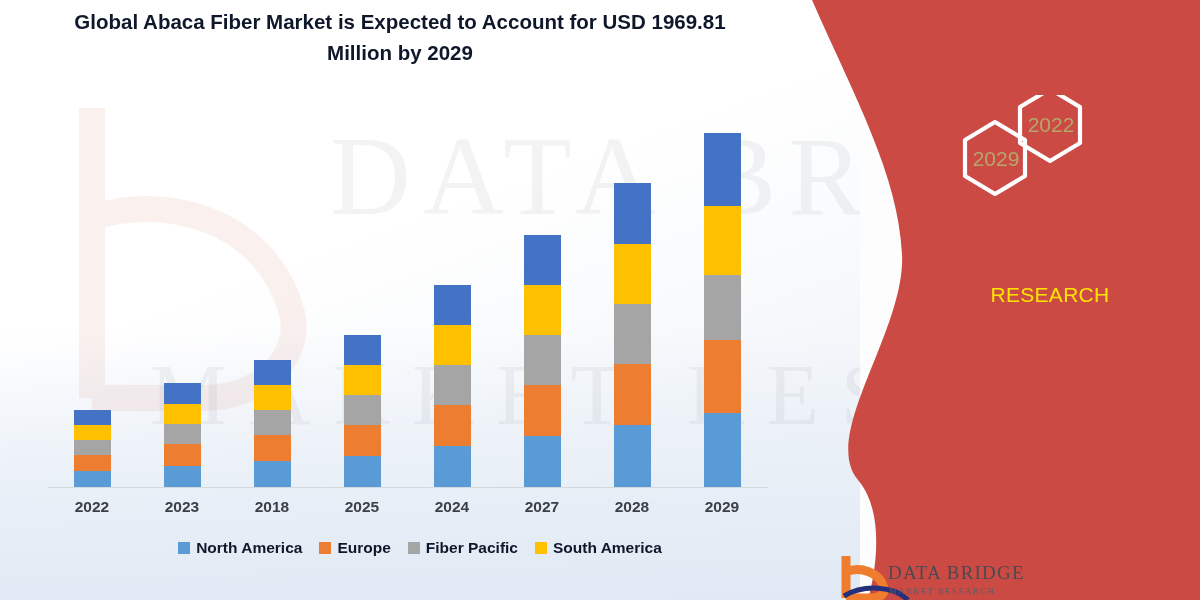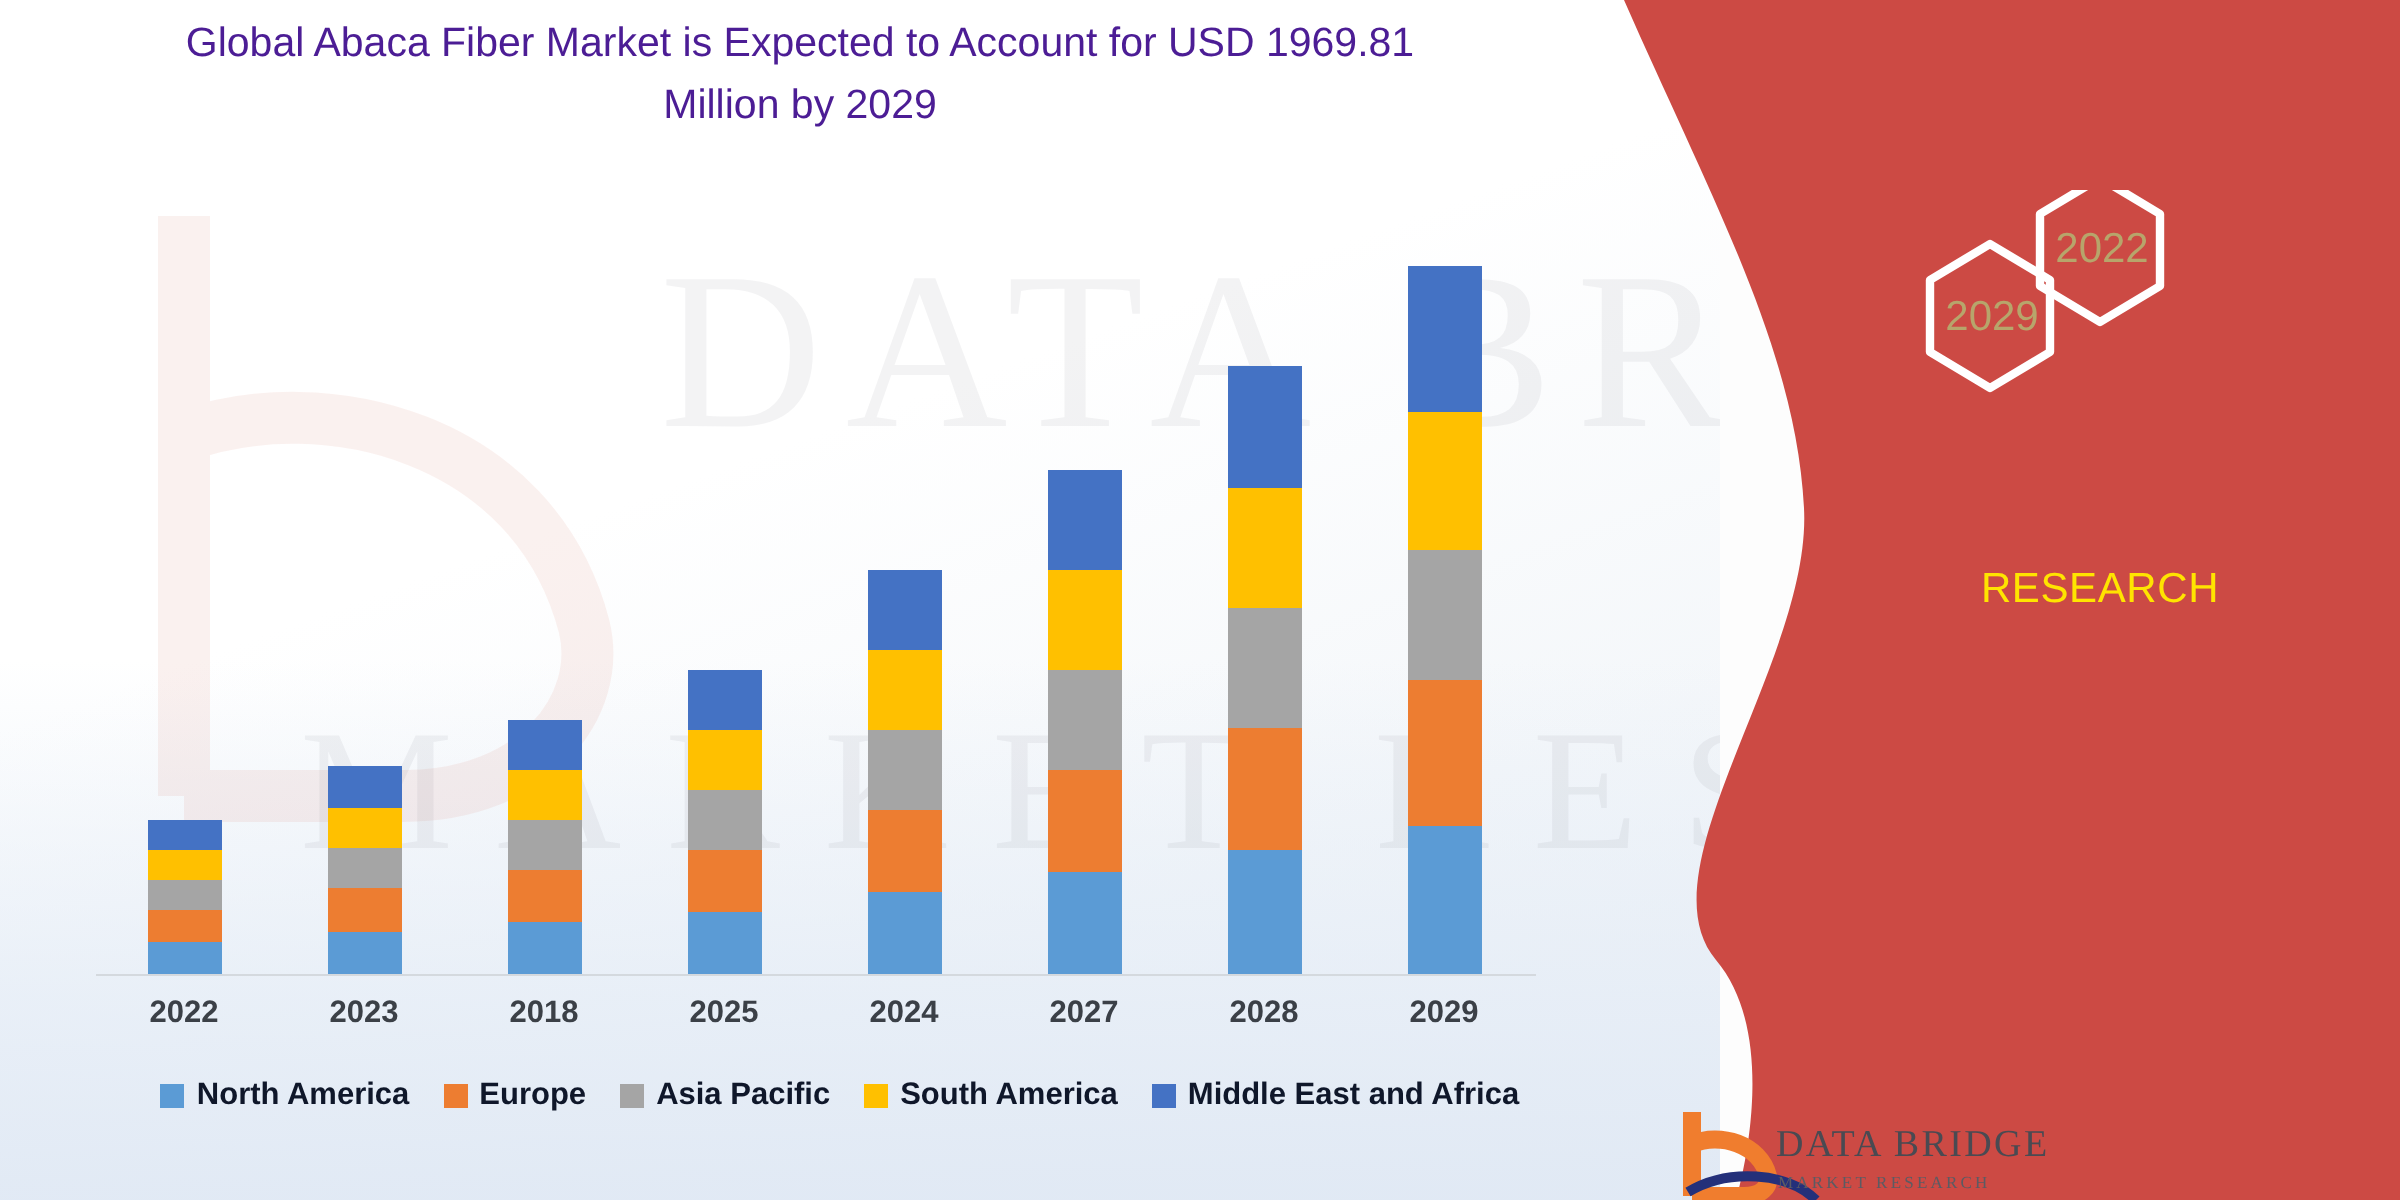--- a/index.html
+++ b/index.html
@@ -40,22 +40,22 @@
     position:absolute; left:52px; top:98px; width:300px; height:330px;
     opacity:.09;
   }
 
   
   .red-panel { position:absolute; left:760px; top:0; width:440px; height:600px; }
 
   
   .chart-title {
     position:absolute; left:70px; top:6px; width:660px;
-    text-align:center; color:#4c1d95;
-    font-size:20.5px; line-height:31px; font-weight:400;
+    text-align:center; color:#0f172a;
+    font-size:20.5px; line-height:31px; font-weight:700;
   }
 
   
   .plot { position:absolute; left:0; top:0; width:820px; height:600px; }
   .axis-line {
     position:absolute; left:48px; top:487px; width:720px; height:1px;
     background:#d4d9de;
   }
   .bar {
     position:absolute; width:37px; bottom:113px;
@@ -209,29 +209,25 @@
     <div class="legend-item">
       <span class="legend-swatch" style="background:#5b9bd5"></span>
       <span class="legend-label">North America</span>
     </div>
     <div class="legend-item">
       <span class="legend-swatch" style="background:#ed7d31"></span>
       <span class="legend-label">Europe</span>
     </div>
     <div class="legend-item">
       <span class="legend-swatch" style="background:#a5a5a5"></span>
-      <span class="legend-label">Asia Pacific</span>
+      <span class="legend-label">Fiber Pacific</span>
     </div>
     <div class="legend-item">
       <span class="legend-swatch" style="background:#ffc000"></span>
       <span class="legend-label">South America</span>
-    </div>
-    <div class="legend-item">
-      <span class="legend-swatch" style="background:#4472c4"></span>
-      <span class="legend-label">Middle East and Africa</span>
     </div>
   </div>
 
 
   <div class="hex-group">
     <svg viewBox="0 0 200 140" width="200" height="140">
       <polygon points="40,45 70,27 100,45 100,81 70,99 40,81" fill="none" stroke="#ffffff" stroke-width="4.2" stroke-linejoin="round"></polygon>
       <polygon points="95,12 125,-6 155,12 155,48 125,66 95,48" fill="none" stroke="#ffffff" stroke-width="4.2" stroke-linejoin="round"></polygon>
     </svg>
     <div class="hex-label" style="left:40px; top:52px; width:62px;">2029</div>

